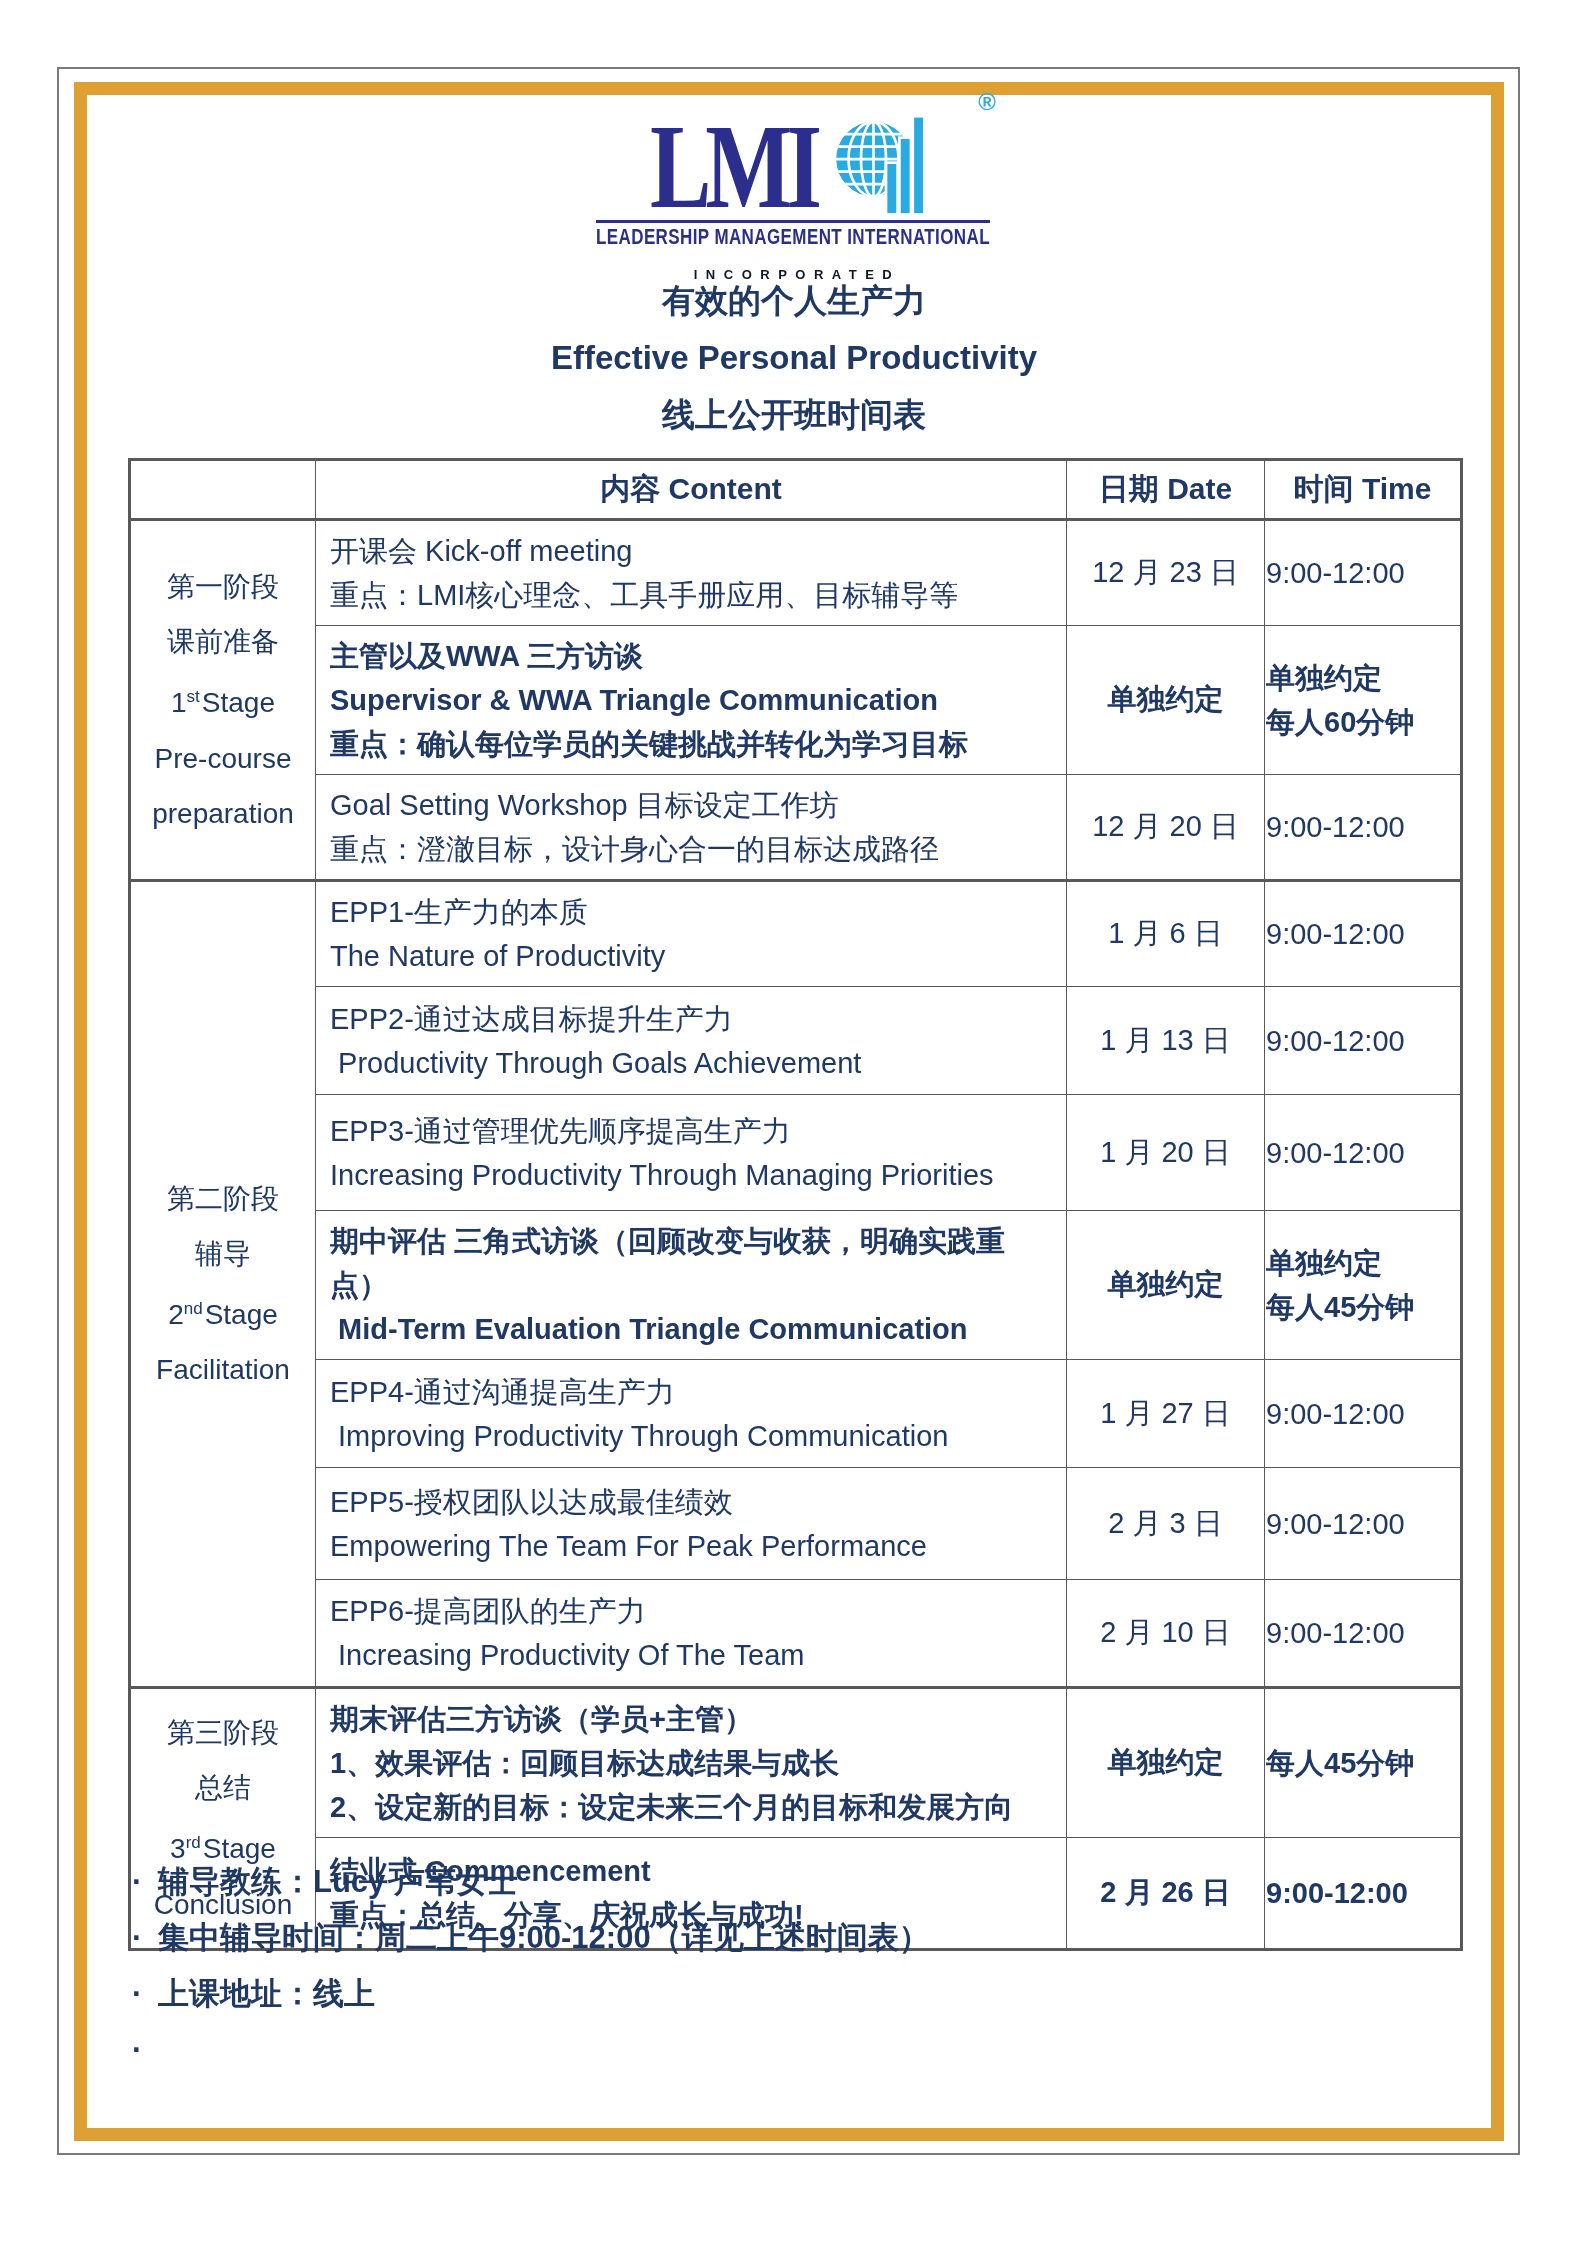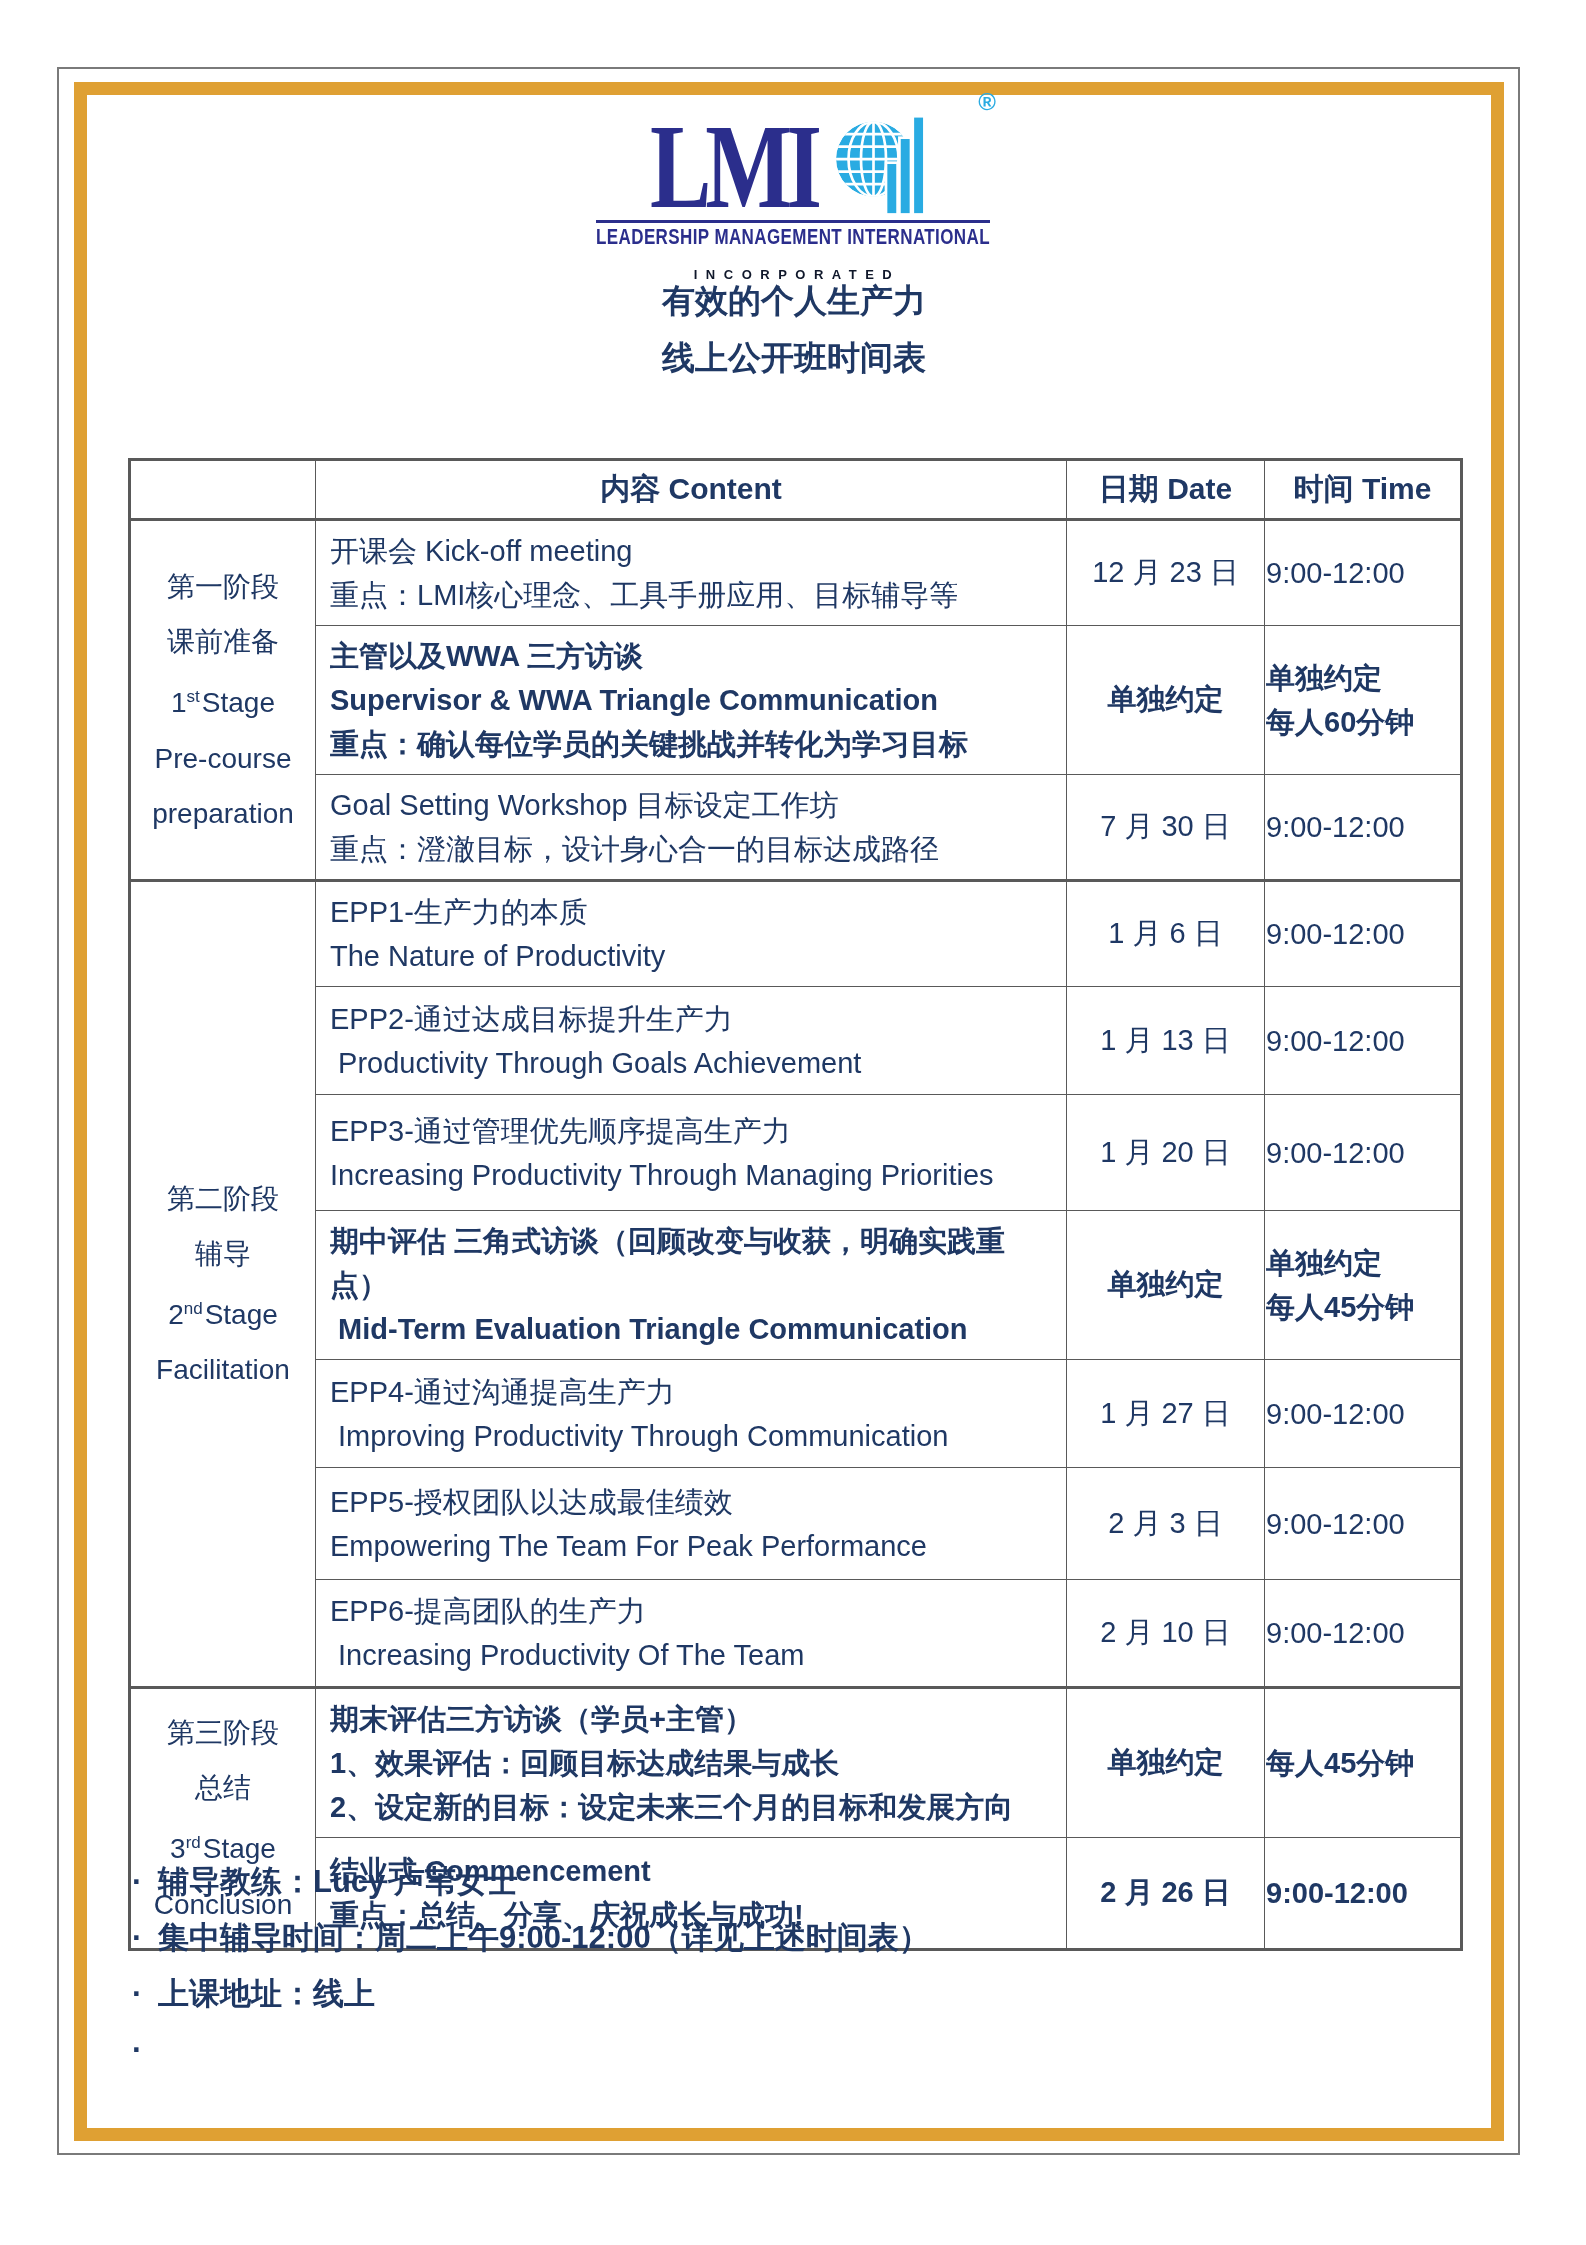--- a/index.html
+++ b/index.html
@@ -84,20 +84,21 @@
         <span class="logo-reg">®</span>
       </div>
       <div class="logo-rule"></div>
       <div class="logo-line1">LEADERSHIP MANAGEMENT INTERNATIONAL</div>
       <div class="logo-line2">INCORPORATED</div>
     </div>
   </div>
 
   <div class="titles">
     <div>有效的个人生产力</div>
+    <div>Effective Personal Productivity</div>
     <div>线上公开班时间表</div>
   </div>
 
   <table class="sched">
     <colgroup>
         <col style="width:186px">
         <col style="width:751px">
         <col style="width:198px">
         <col style="width:197px">
       </colgroup>
@@ -138,21 +139,21 @@
         <td class="time-cell">
           <div>单独约定</div>
           <div>每人60分钟</div>
         </td>
       </tr>
       <tr class="h92">
         <td class="content-cell">
           <div class="cl">Goal Setting Workshop 目标设定工作坊</div>
           <div class="cl">重点：澄澈目标，设计身心合一的目标达成路径</div>
         </td>
-        <td class="date-cell">7 月 30 日</td>
+        <td class="date-cell">12 月 20 日</td>
         <td class="time-cell">
             <div>9:00-12:00</div>
           </td>
       </tr>
 
       <tr class="h104 group-start">
         <td class="stage-cell" rowspan="7">
           <div>第二阶段</div>
           <div>辅导</div>
           <div><span>2</span><sup>nd</sup><span>Stage</span></div>

